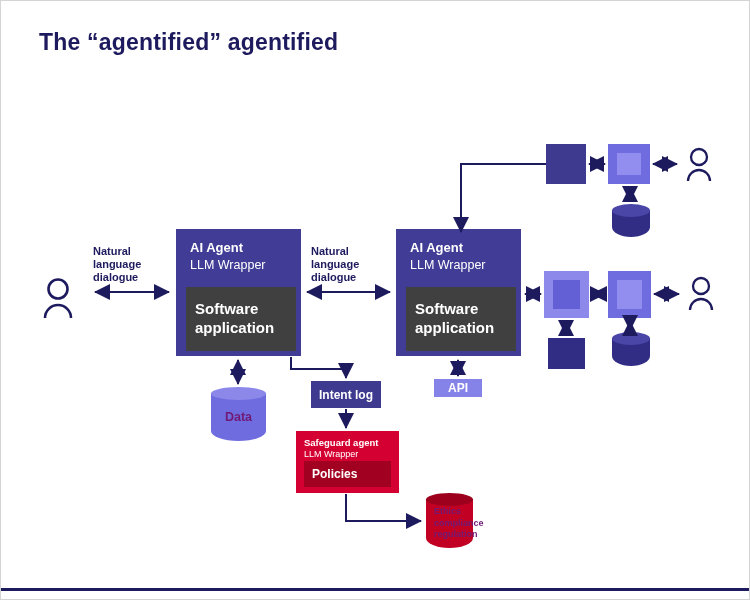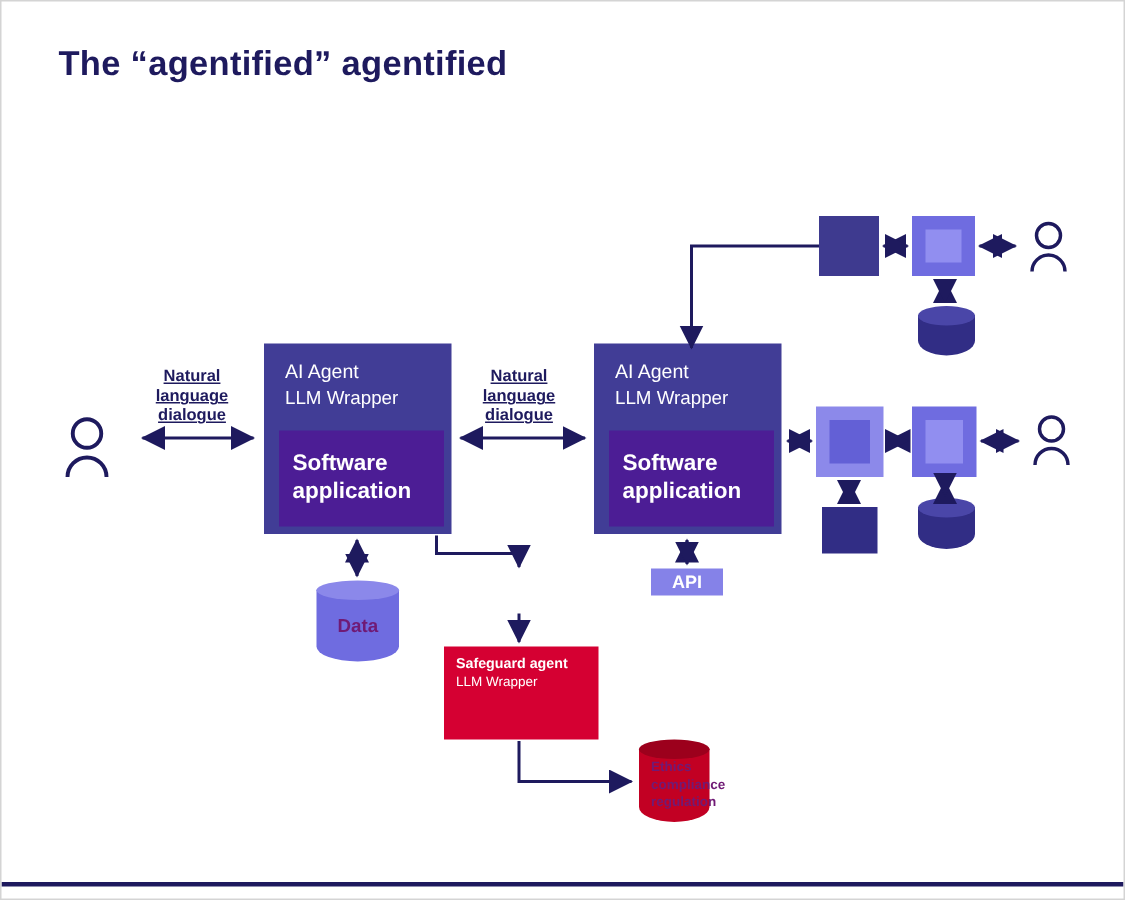--- a/index.html
+++ b/index.html
@@ -8,33 +8,33 @@
     background:#ffffff;border:1px solid #d4d4d4;overflow:hidden;
     font-family:"Liberation Sans", sans-serif;color:#1e1a5e;
   }
   .title{
     position:absolute;left:38px;top:28px;font-size:23px;font-weight:700;
     letter-spacing:.2px;color:#1e1a5e;
   }
   .bottom-rule{position:absolute;left:0;right:0;bottom:8px;height:3px;background:#1e1a5e;}
 
   .nl-label{
-    position:absolute;width:70px;text-align:center;font-size:11px;font-weight:700;
-    line-height:1.2;color:#1e1a5e;text-decoration:underline;
+    position:absolute;width:70px;text-align:left;font-size:11px;font-weight:700;
+    line-height:1.2;color:#1e1a5e;
   }
   #nl1{left:92px;top:244px;}
   #nl2{left:310px;top:244px;}
 
   .agent{position:absolute;width:125px;height:127px;background:#413d96;color:#fff;}
   #agent1{left:175px;top:228px;}
   #agent2{left:395px;top:228px;}
-  .agent .name{position:absolute;left:14px;top:11px;font-size:13px;font-weight:400;}
+  .agent .name{position:absolute;left:14px;top:11px;font-size:13px;font-weight:700;}
   .agent .type{position:absolute;left:14px;top:29px;font-size:12.5px;font-weight:400;}
   .agent .app{
-    position:absolute;left:10px;right:5px;top:58px;bottom:5px;background:#4c1d95;
+    position:absolute;left:10px;right:5px;top:58px;bottom:5px;background:#404040;
     box-sizing:border-box;padding:13px 6px 0 9px;font-size:15px;font-weight:700;line-height:1.25;
   }
 
   .small-box{position:absolute;color:#fff;font-weight:700;display:flex;align-items:center;justify-content:center;}
   #intent-log{left:310px;top:380px;width:70px;height:27px;background:#3e3a8f;font-size:12px;}
   #api{left:433px;top:378px;width:48px;height:18px;background:#8582e8;font-size:12px;}
 
   .safeguard{position:absolute;left:295px;top:430px;width:103px;height:62px;background:#d50032;color:#fff;}
   .safeguard .name{position:absolute;left:8px;top:6px;font-size:9.5px;font-weight:700;text-align:center;}
   .safeguard .type{position:absolute;left:8px;top:18px;font-size:9px;font-weight:400;}
@@ -101,26 +101,28 @@
     <div class="type">LLM Wrapper</div>
     <div class="app">Software application</div>
   </div>
 
   <div class="cyl" id="data-cyl">
     <div class="top"></div>
     <div class="body"></div>
     <div class="lbl">Data</div>
   </div>
 
+  <div class="small-box" id="intent-log">Intent log</div>
 
   <div class="small-box" id="api">API</div>
 
   <div class="safeguard">
     <div class="name">Safeguard agent</div>
     <div class="type">LLM Wrapper</div>
+    <div class="policies">Policies</div>
   </div>
 
   <div class="cyl" id="ethics-cyl">
     <div class="top"></div>
     <div class="body"></div>
     <div class="lbl">Ethics compliance regulation</div>
   </div>
 
   <div class="sq" id="sqA"></div>
   <div class="sq" id="sqB">

